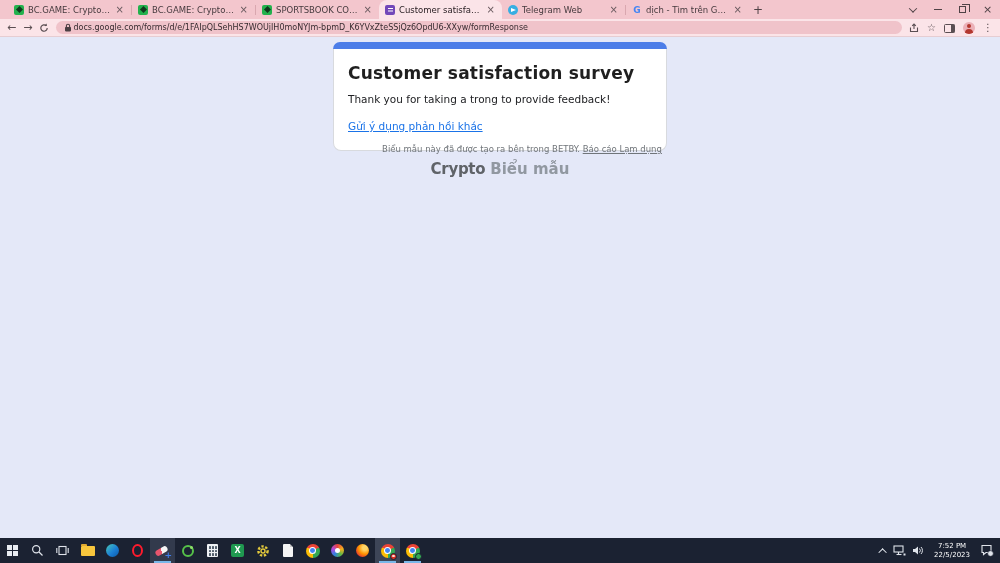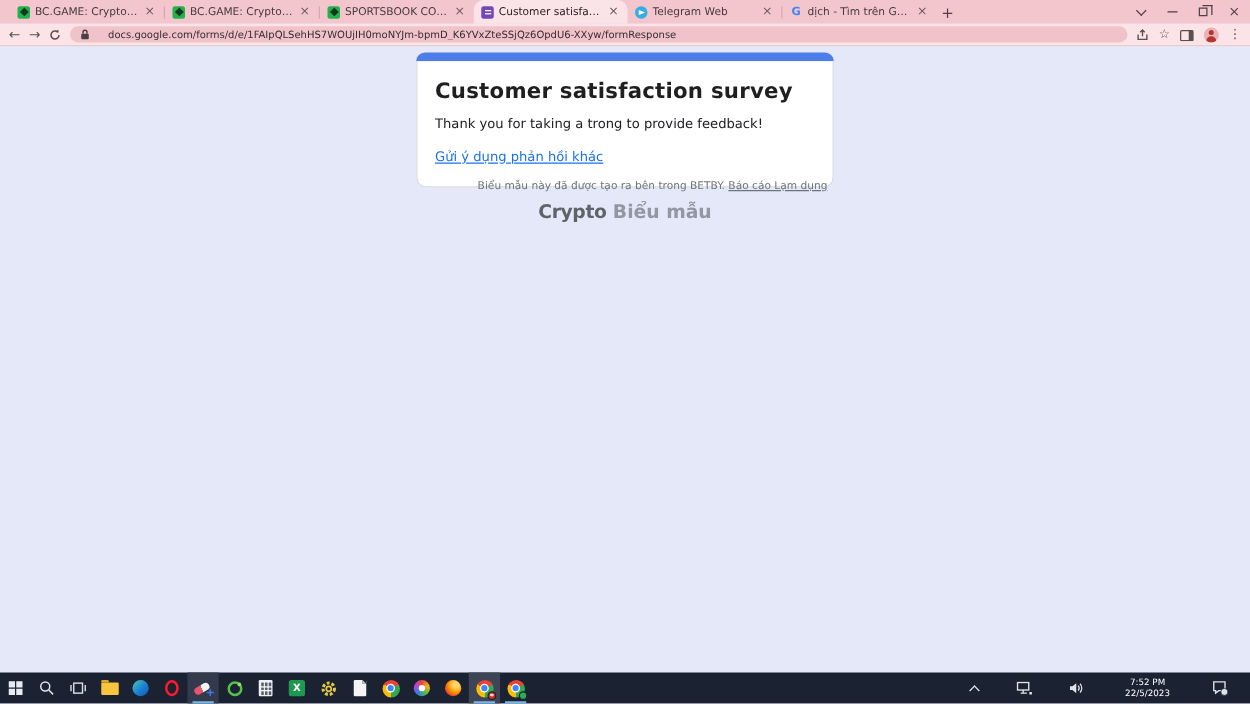--- a/index.html
+++ b/index.html
@@ -20,21 +20,21 @@
   .winbtn { width:25px; height:19px; display:flex; align-items:center; justify-content:center; color:#4f4246; font-size:11px; }
   .chev { width:6px; height:6px; border-right:1.2px solid #4f4246; border-bottom:1.2px solid #4f4246; transform:rotate(45deg) translate(-1px,-1px); }
   .minbar { width:8px; height:1.2px; background:#4f4246; }
   .restore { width:7px; height:7px; border:1.1px solid #4f4246; position:relative; }
   .restore::before { content:""; position:absolute; top:-3px; left:2px; width:7px; height:7px; border-top:1.1px solid #4f4246; border-right:1.1px solid #4f4246; }
 
   
   .toolbar { position:absolute; top:19px; left:0; right:0; height:18px; background:#fbe4e8; display:flex; align-items:center; padding:0 7px; gap:7px; border-bottom:1px solid #e6cdd2; }
   .navbtn { font-size:11px; color:#5a4e52; line-height:1; }
   .reload-svg { display:block; }
-  .omnibox { flex:1; height:13px; background:#f0c3ca; border-radius:7px; display:flex; align-items:center; gap:14px; padding:0 8px; overflow:hidden; }
+  .omnibox { flex:1; height:13px; background:#f0c3ca; border-radius:7px; display:flex; align-items:center; gap:1px; padding:0 8px; overflow:hidden; }
   .url { font-size:8px; color:#372c30; white-space:nowrap; overflow:hidden; }
   .tool-icons { display:flex; align-items:center; gap:8px; }
   .star { font-size:10px; color:#5a4e52; line-height:1; }
   .avatar { width:12px; height:12px; border-radius:50%; background:#ecb0b8; position:relative; overflow:hidden; }
   .avatar::before { content:""; position:absolute; top:2px; left:4px; width:4px; height:4px; border-radius:50%; background:#b3362e; }
   .avatar::after { content:""; position:absolute; top:7px; left:2px; width:8px; height:5px; border-radius:4px 4px 0 0; background:#b3362e; }
   .dots { font-size:10px; color:#5a4e52; line-height:1; }
 
   
   .fav { width:10px; height:10px; flex:none; position:relative; }
@@ -86,21 +86,21 @@
   .chrome::before { content:""; position:absolute; inset:3.5px; background:#fff; border-radius:50%; }
   .chrome::after { content:""; position:absolute; inset:4.6px; background:#4285f4; border-radius:50%; }
   .chrome-badge { position:absolute; right:3px; bottom:3px; width:7px; height:7px; border-radius:50%; border:1px solid #1b2232; z-index:2; }
   .chrome-badge.red { background:#d93025; }
   .chrome-badge.red::before { content:""; position:absolute; left:1.4px; top:0.8px; width:2.2px; height:2.2px; border-radius:50%; background:#ffd9d6; }
   .chrome-badge.green { background:#34a853; }
   .multi { width:13px; height:13px; border-radius:50%; background:conic-gradient(#e8453c,#f5b01e,#58b747,#2f80e0,#b04ae0,#e8453c); position:relative; }
   .multi::before { content:""; position:absolute; inset:4px; background:#fff; border-radius:50%; }
   .firefox { width:13px; height:13px; border-radius:50%; background:radial-gradient(circle at 68% 30%,#ffd567 0 18%,#ff9500 48%,#e33b2e 78%,#b5121b 100%); }
   .tb-gear-svg { display:block; }
-  .tray { margin-left:auto; display:flex; align-items:flex-end; padding-right:14px;gap:23px; }
+  .tray { margin-left:auto; display:flex; align-items:flex-end; padding-right:3px; }
   .tray-cell { display:flex; align-items:center; justify-content:center; height:25px; padding:0 3px; position:relative; }
   .chev-up { width:6px; height:6px; border-left:1.2px solid #e8ecf2; border-top:1.2px solid #e8ecf2; transform:rotate(45deg) translateY(2px); }
   .clock { text-align:center; color:#fff; font-size:7px; line-height:8.5px; padding:0 4px; }
 </style>
 </head>
 <body>
 
 <div class="screen">
 
   <div class="tabstrip">

